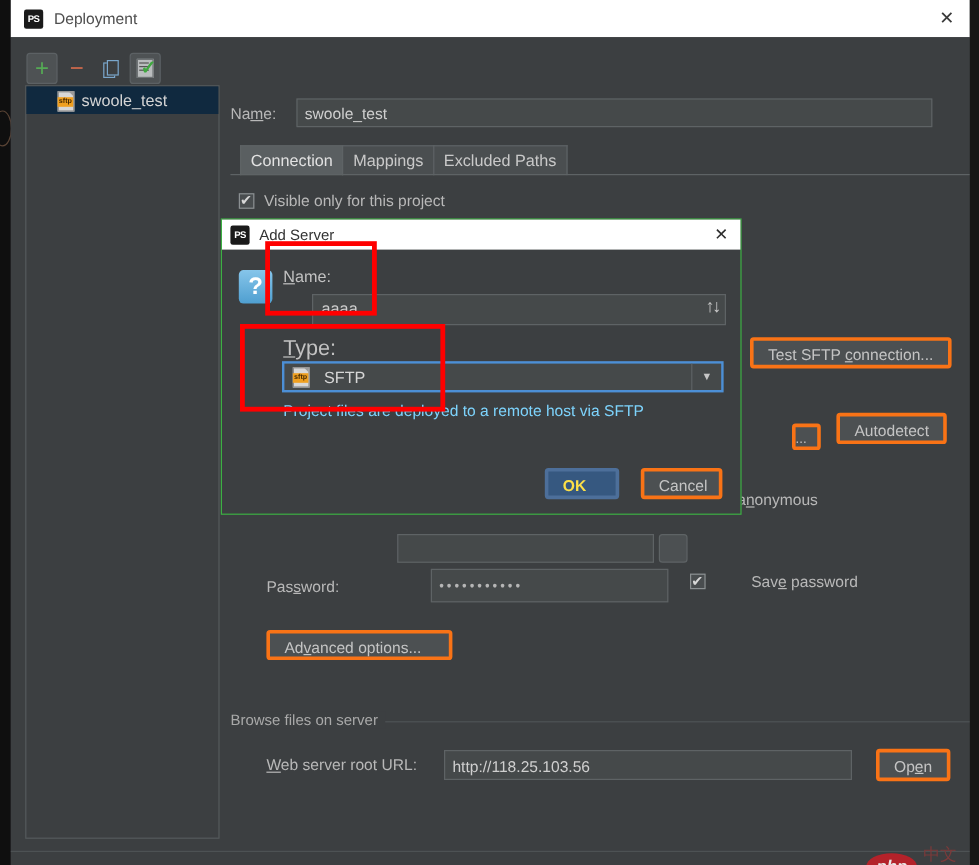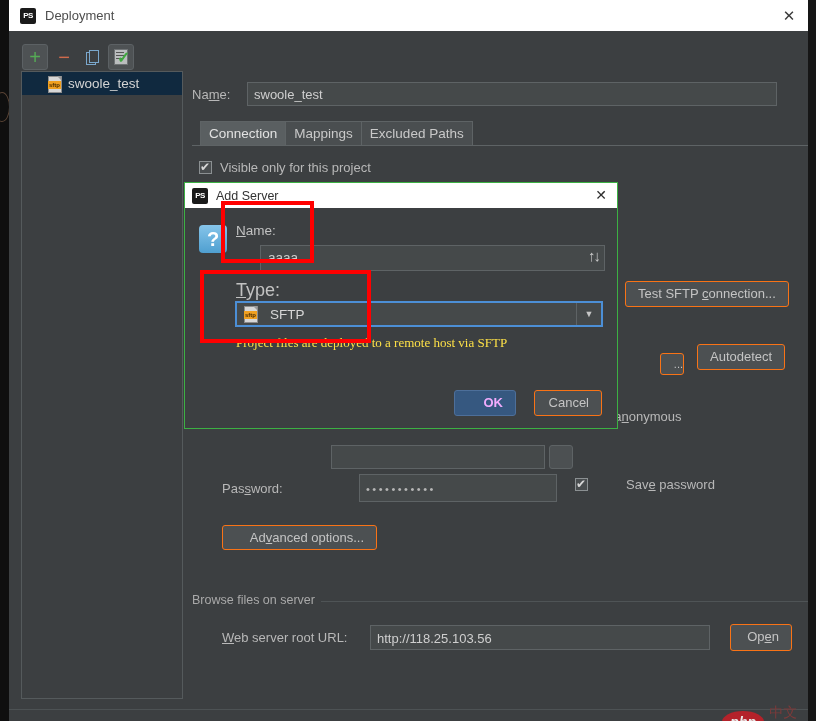--- a/index.html
+++ b/index.html
@@ -123,27 +123,27 @@
   .row { position: absolute; display: flex; align-items: center; }
   .lbl { color: #b8b8b8; font-size: 13px; }
   .u { text-decoration: underline; }
   .inp {
     background: #45494a; border: 1px solid #5e6365; color: #cfcfcf;
     font-size: 13px; height: 22px; line-height: 22px; padding: 0 6px;
     font-family: "Liberation Sans", sans-serif;
     box-sizing: border-box;
   }
   .btn {
-    background: #4c5052; border: 1px solid #f97316; border-radius: 3px;
+    background: #4c5052; border: 3px solid #f97316; border-radius: 3px;
     color: #c4c4c4; font-size: 13px; height: 26px; line-height: 24px;
-    padding: 0 12px; text-align: right; cursor: pointer;
+    padding: 0 12px; text-align: left; cursor: pointer;
     box-sizing: border-box; font-family: "Liberation Sans", sans-serif;
   }
   .btn.primary {
-    background: #365880; border-color: #4d6f9a; color: #f0abfc; font-weight: bold;
+    background: #365880; border-color: #4d6f9a; color: #fde047; font-weight: bold;
   }
   
   #name-row { left: 0px; top: 51px; }
   #name-label { width: 47px; }
   #name-input { width: 530px; margin-left: 8px; height: 24px; line-height:24px;}
   
   .tabs {
     position: absolute; left: 8px; top: 90px; display: flex; align-items: flex-end;
   }
   .tab {
@@ -270,21 +270,21 @@
   #dlg-type-combo {
     position: absolute; left: 50px; top: 118px; width: 368px; height: 26px;
     background: #45494a; border: 2px solid #4c8fd6; box-sizing: border-box;
     display: flex; align-items: center;
   }
   #dlg-type-combo .val { color: #d6d6d6; font-size: 13.5px; padding-left: 6px; }
   #dlg-type-combo .arrowbox {
     margin-left: auto; width: 24px; height: 22px; border-left: 1px solid #5e6365;
     display:flex; align-items:center; justify-content:center; color:#c6c6c6; font-size: 9px;
   }
-  #dlg-hint { position: absolute; left: 51px; top: 152px; color: #fde047; font-size: 13px; font-family: Liberation Serif, serif; }
+  #dlg-hint { position: absolute; left: 51px; top: 152px; color: #7dd3fc; font-size: 13px; }
   #dlg-ok { position: absolute; left: 269px; top: 207px; width: 62px; height: 26px; }
   #dlg-cancel { position: absolute; left: 349px; top: 207px; width: 68px; height: 26px; }
   .dlg-sftp-icon { margin-left: 7px; }
 
   
   .redbox {
     position: absolute; border: 4px solid #ff0000; box-sizing: border-box;
     z-index: 90; pointer-events: none;
   }
   #redbox-name { left: 221px; top: 201px; width: 93px; height: 62px; }

